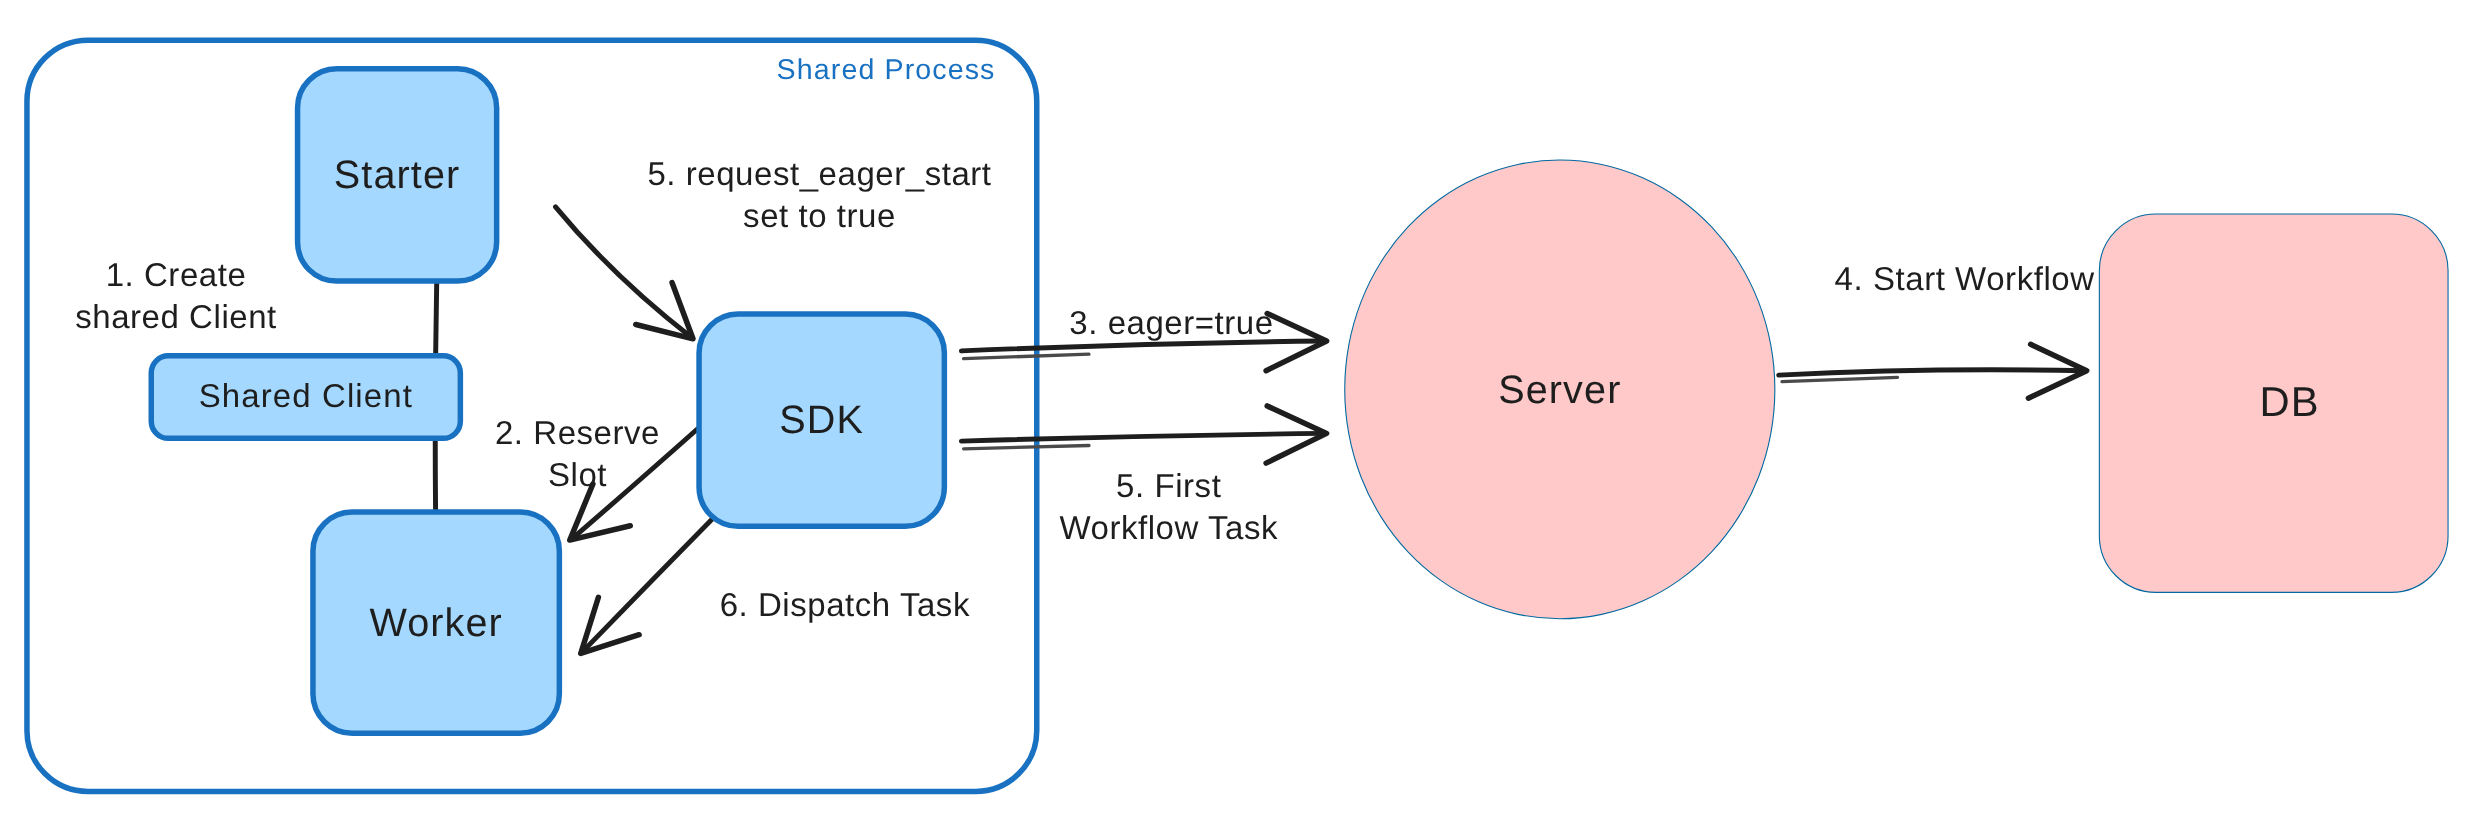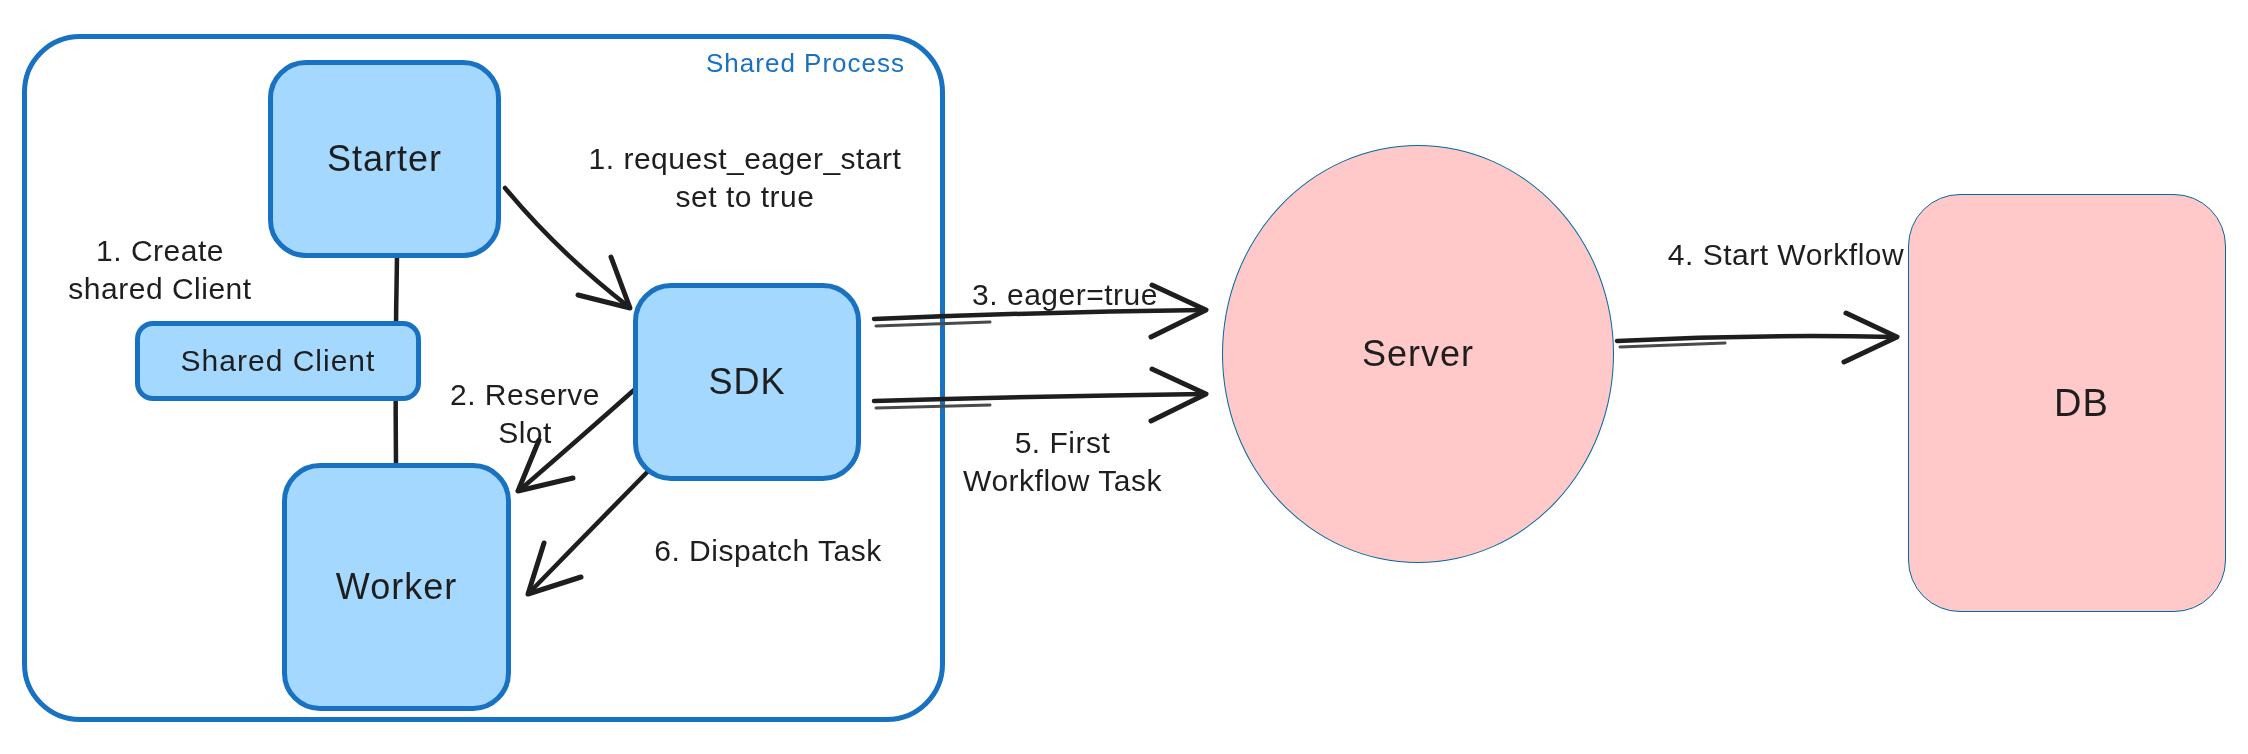--- a/index.html
+++ b/index.html
@@ -89,53 +89,53 @@
 
     <path d="M874,401 Q1040,396 1204,394"></path>
     <path class="overdraw" d="M876,408 L990,405"></path>
     <path class="head" d="M1152,369 L1206,394 L1151,421"></path>
 
     <path d="M1617,341 Q1755,334 1894,337"></path>
     <path class="overdraw" d="M1620,347 L1725,343"></path>
     <path class="head" d="M1846,313 L1897,337 L1844,362"></path>
   </svg>
 
-  <div class="abs node blue rounded-lg" style="left:268px;top:60px;width:233px;height:198px;">
+  <div class="abs node blue rounded-lg" style="left:268px;top:60px;width:186px;height:198px;">
     <span>Starter</span>
   </div>
 
   <div class="abs node blue rounded-sm small-label" style="left:135px;top:321px;width:286px;height:80px;">
     <span>Shared Client</span>
   </div>
 
-  <div class="abs node blue rounded-lg" style="left:282px;top:463px;width:229px;height:248px;">
+  <div class="abs node blue rounded-lg" style="left:282px;top:463px;width:229px;height:206px;">
     <span>Worker</span>
   </div>
 
   <div class="abs node blue rounded-lg" style="left:633px;top:252px;width:228px;height:198px;margin-top:31px;">
     <span>SDK</span>
   </div>
 
   <div class="abs node red ellipse" style="left:1222px;top:145px;width:392px;height:418px;">
     <span>Server</span>
   </div>
 
-  <div class="abs node red rounded-xl big-label" style="left:1908px;top:194px;width:318px;height:418px;padding-left:29px;">
+  <div class="abs node red rounded-xl big-label" style="left:1908px;top:194px;width:318px;height:345px;padding-left:29px;">
     <span>DB</span>
   </div>
 
   <div class="abs frame-label" style="left:600px;top:48px;width:305px;">Shared Process</div>
 
   <div class="abs annot" style="left:35px;top:212px;width:250px;margin-top:20px;">
     <div>1. Create</div>
     <div>shared Client</div>
   </div>
 
   <div class="abs annot" style="left:540px;top:140px;width:410px;">
-    <div>1. request_eager_start</div>
+    <div>5. request_eager_start</div>
     <div>set to true</div>
   </div>
 
   <div class="abs annot" style="left:425px;top:376px;width:200px;">
     <div>2. Reserve</div>
     <div>Slot</div>
   </div>
 
   <div class="abs annot" style="left:618px;top:532px;width:300px;">6. Dispatch Task</div>
 

